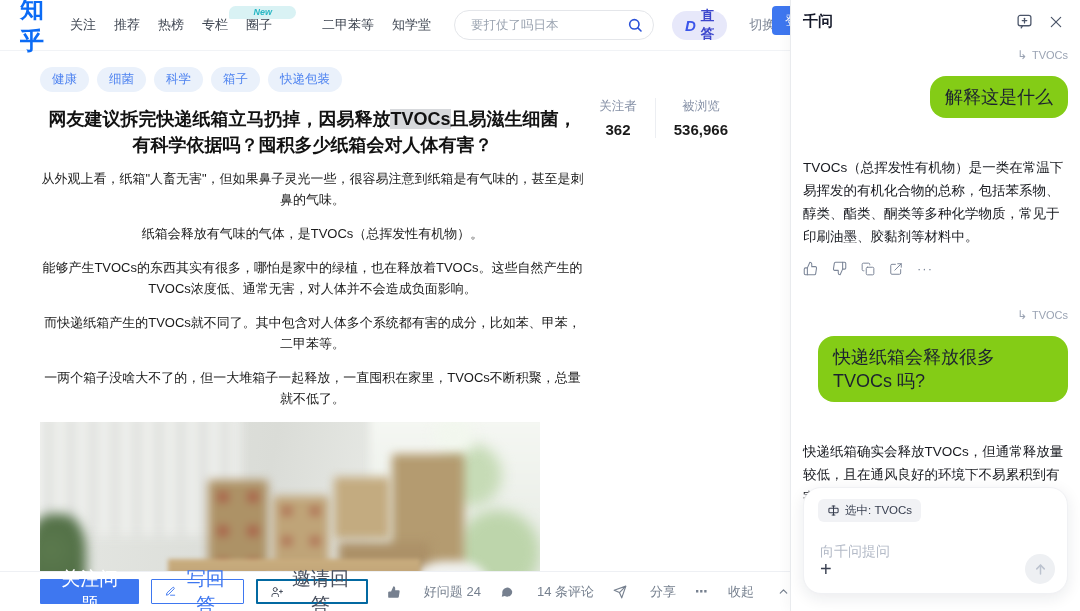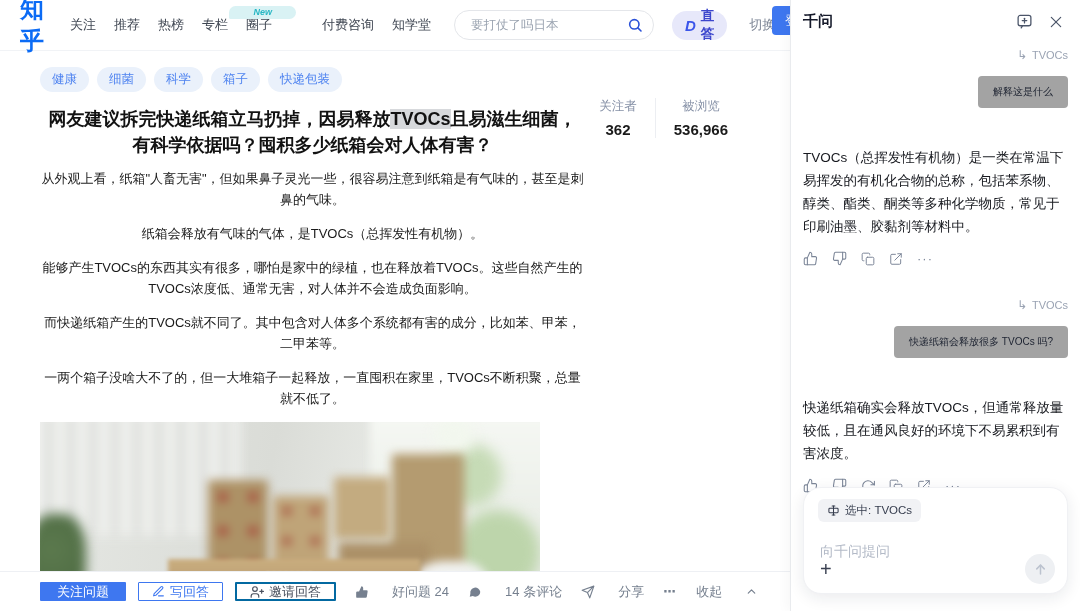--- a/index.html
+++ b/index.html
@@ -57,39 +57,39 @@
          background-image:radial-gradient(circle,#a85743 4px,transparent 5px); background-size:28px 30px; }
   .st3 { left:294px; top:55px; width:56px; height:62px; background:#c3ab80; }
   .st4 { left:352px; top:32px; width:72px; height:135px; background:#b49b70; }
   .st5 { left:298px; top:120px; width:92px; height:42px; background:#ac9168; }
   .ph-plant { left:-12px; top:92px; width:58px; height:90px; background:radial-gradient(circle at 40% 40%,#5c7a4e,#49663f); filter:blur(6px); border-radius:40%; }
   .ph-chair { right:52px; bottom:-14px; width:74px; height:52px; background:#f1f2f0; filter:blur(5px); border-radius:40%; }
   .ph-frontbox { left:128px; bottom:-8px; width:252px; height:48px; background:linear-gradient(180deg,#c9ad7f,#b2946a); filter:blur(2px); }
   .ph-label { left:226px; bottom:18px; width:48px; height:9px; background:repeating-linear-gradient(90deg,#efe8d8 0 4px,#c9b691 4px 6px); filter:blur(1px); }
 
   .action-bar { position:absolute; bottom:0; left:0; width:790px; height:40px; background:#fff; border-top:1px solid #eef0f4; display:flex; align-items:center; padding-left:40px; gap:12px; z-index:1; }
-  .btn { height:19px; border-radius:1px; font-size:13px; font-family:inherit; display:inline-flex; align-items:center; gap:5px; cursor:pointer; }
+  .btn { height:25px; border-radius:1px; font-size:19px; font-family:inherit; display:inline-flex; align-items:center; gap:5px; cursor:pointer; }
   .btn-primary { background:#3e77f0; color:#fff; border:none; padding:0 17px; }
   .btn-outline-blue { background:#fff; color:#3e77f0; border:1px solid #3e77f0; padding:0 13px; }
   .btn-outline-gray { background:#fff; color:#49505e; border:2px solid #0369a1; padding:0 13px; }
   .bar-item { color:#76808f; font-size:13px; display:inline-flex; align-items:center; gap:23px; margin-left:7px; cursor:pointer; white-space:nowrap; }
   .bar-dots { letter-spacing:1px; font-weight:bold; }
 
   
   .sidebar { position:absolute; left:790px; top:0; width:290px; height:611px; background:#fff; border-left:1px solid #e9ebee; box-shadow:-4px 0 10px rgba(0,0,0,.03); z-index:2; }
   .sb-header { display:flex; align-items:center; padding:12px 16px 0 12px; }
   .sb-title { font-weight:bold; font-size:15px; color:#15192a; flex:1; }
   .sb-hicon { color:#4b5569; margin-left:15px; display:flex; cursor:pointer; }
   .sb-body { padding:0 12px; }
   .ctx-row { display:flex; justify-content:flex-end; align-items:center; gap:5px; color:#9aa3b3; font-size:11px; }
   .ctx1 { margin-top:17px; }
   .ctx2 { margin-top:32px; }
   .reply-arrow { font-size:12px; color:#9aa3b3; }
   .bubble-row { display:flex; justify-content:flex-end; margin-top:14px; }
-  .bubble { background:#a3a3a3; border-radius:4px; padding:9px 15px; font-size:10px; color:#1c2230; max-width:250px; }
+  .bubble { background:#84cc16; border-radius:16px; padding:9px 15px; font-size:18px; color:#1c2230; max-width:250px; }
   .ai-text { margin-top:38px; font-size:13.5px; line-height:23px; color:#17191f; }
   .ai-actions { display:flex; align-items:center; gap:14px; margin-top:13px; color:#7c8698; }
   .ai-actions span, .ai-actions svg { cursor:pointer; display:flex; }
   .dots { font-size:13px; letter-spacing:1px; color:#7c8698; }
 
   .input-card { position:absolute; left:12px; right:12px; bottom:17px; height:107px; background:#fff; border:1px solid #f0f1f4; border-radius:18px; box-shadow:0 4px 16px rgba(20,30,60,.09); padding:11px 14px; }
   .chip { display:inline-flex; align-items:center; gap:5px; background:#f1f2f5; border-radius:6px; padding:4px 9px; font-size:11.5px; color:#353c4d; cursor:pointer; }
   .ask-input { display:block; border:none; outline:none; width:100%; font-size:14px; margin-top:20px; color:#333; background:transparent; font-family:inherit; }
   .ask-input::placeholder { color:#b3bac7; }
   .card-bottom { position:absolute; left:16px; right:12px; bottom:9px; display:flex; align-items:center; justify-content:space-between; }
@@ -107,21 +107,21 @@
       <span class="logo">知乎</span>
       <span class="nav-item">关注</span>
       <span class="nav-item">推荐</span>
       <span class="nav-item">热榜</span>
       <span class="nav-item">专栏</span>
       <span class="nav-item">
         <span>圈子</span>
         <span class="badge-new">New</span>
       </span>
       <span class="nav-divider"></span>
-      <span class="nav-item">付费咨询</span>
+      <span class="nav-item">二甲苯等</span>
       <span class="nav-item">知学堂</span>
 
       <div class="searchbox">
         <input type="text" placeholder="要打仗了吗日本" style="">
         <span class="search-icon">
           <svg width="16" height="16" viewBox="0 0 24 24" fill="none" stroke="currentColor" stroke-width="2.4" stroke-linecap="round">
               <circle cx="11" cy="11" r="7"></circle>
               <path d="M16.3 16.3L21 21"></path>
             </svg>
         </span>

